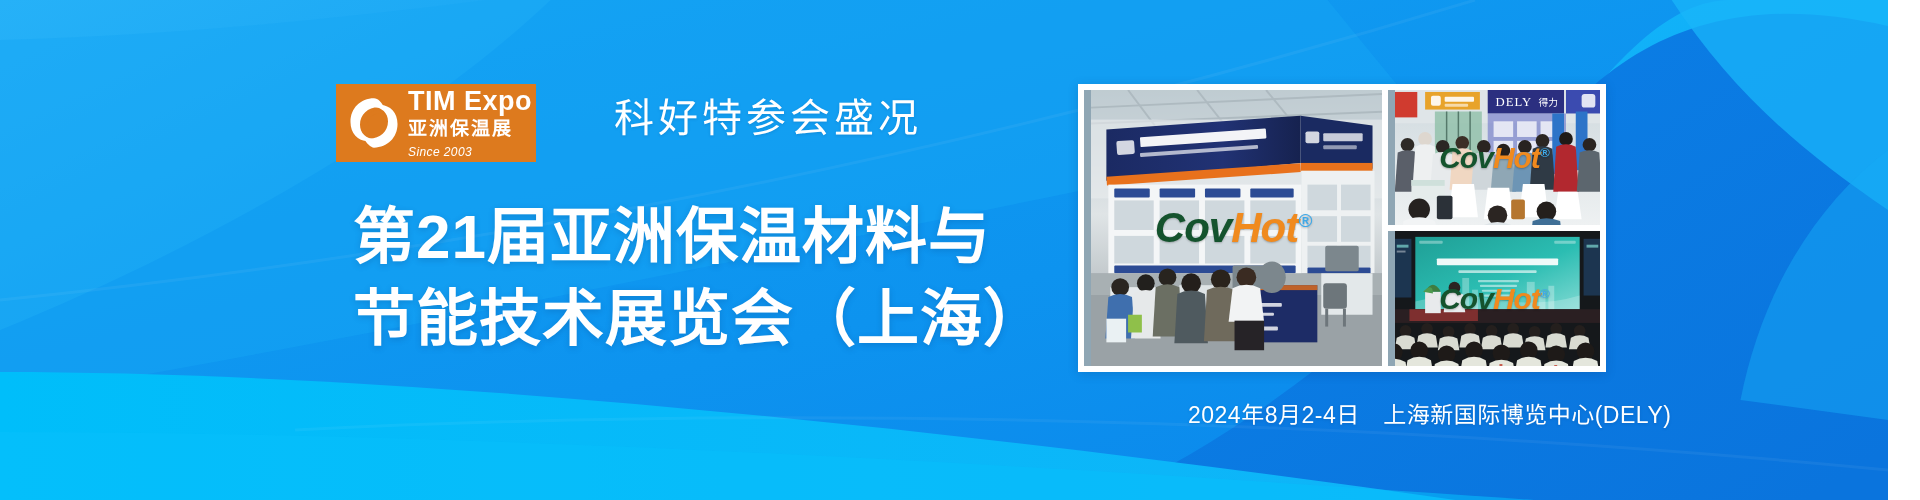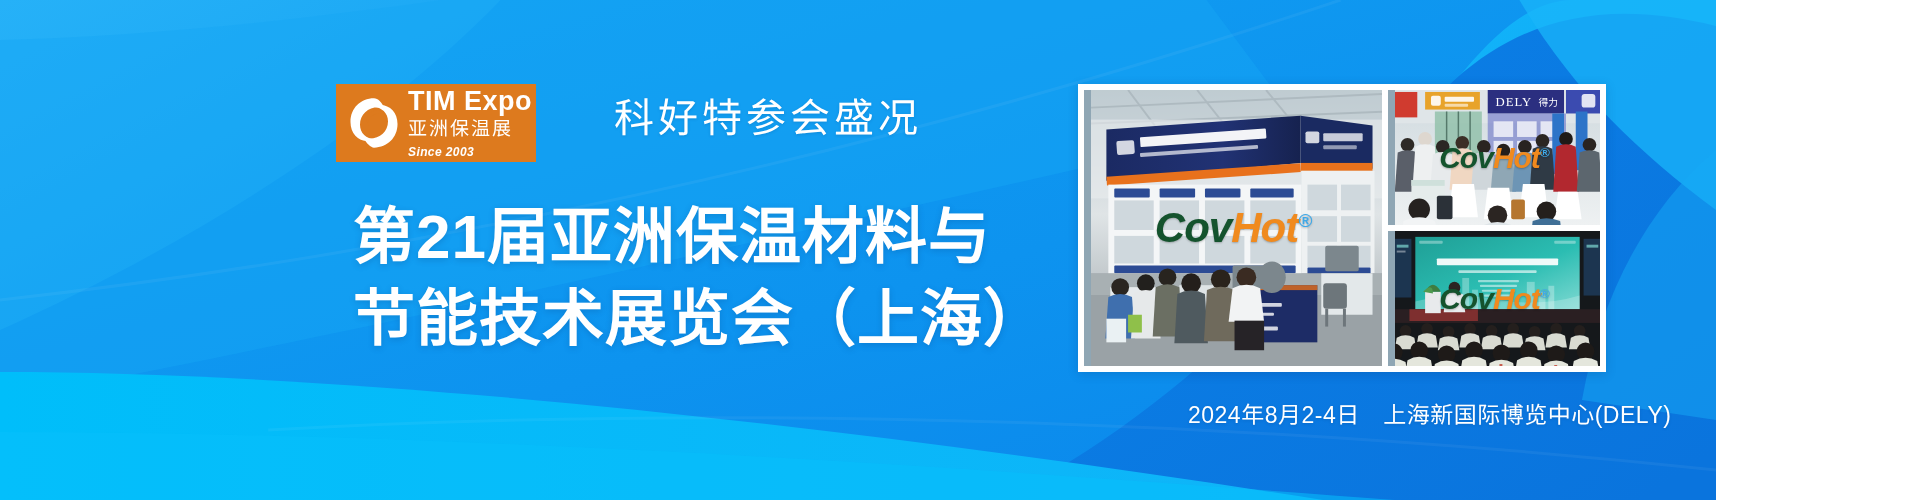--- a/index.html
+++ b/index.html
@@ -5,21 +5,21 @@
 <style>
   html, body {
     margin: 0;
     padding: 0;
     background: #ffffff;
   }
   * { box-sizing: border-box; }
 
   .banner {
     position: relative;
-    width: 1716px;
+    width: 1888px;
     height: 500px;
     overflow: hidden;
     font-family: "Liberation Sans", "DejaVu Sans", sans-serif;
     background: #0f9af0;
   }
 
   
   .bg-layer {
     position: absolute;
     inset: 0;
@@ -54,28 +54,28 @@
     color: #ffffff;
   }
   .logo-title {
     font-size: 27px;
     font-weight: 700;
     letter-spacing: 0.5px;
     white-space: nowrap;
   }
   .logo-sub {
     font-size: 19px;
-    font-weight: 400;
+    font-weight: 700;
     letter-spacing: 2px;
     margin-top: 4px;
     white-space: nowrap;
   }
   .logo-since {
     font-size: 12px;
-    font-weight: 700;
+    font-weight: 400;
     font-style: italic;
     letter-spacing: 0.4px;
     margin-top: 8px;
     white-space: nowrap;
   }
 
   
   .kicker {
     position: absolute;
     left: 614px;

